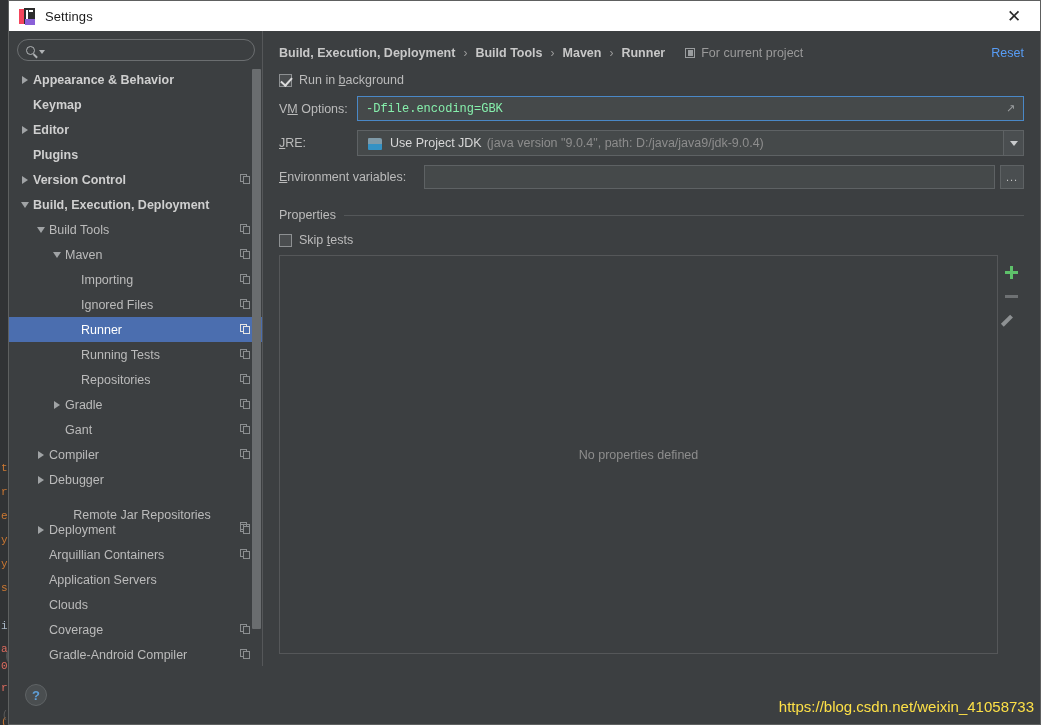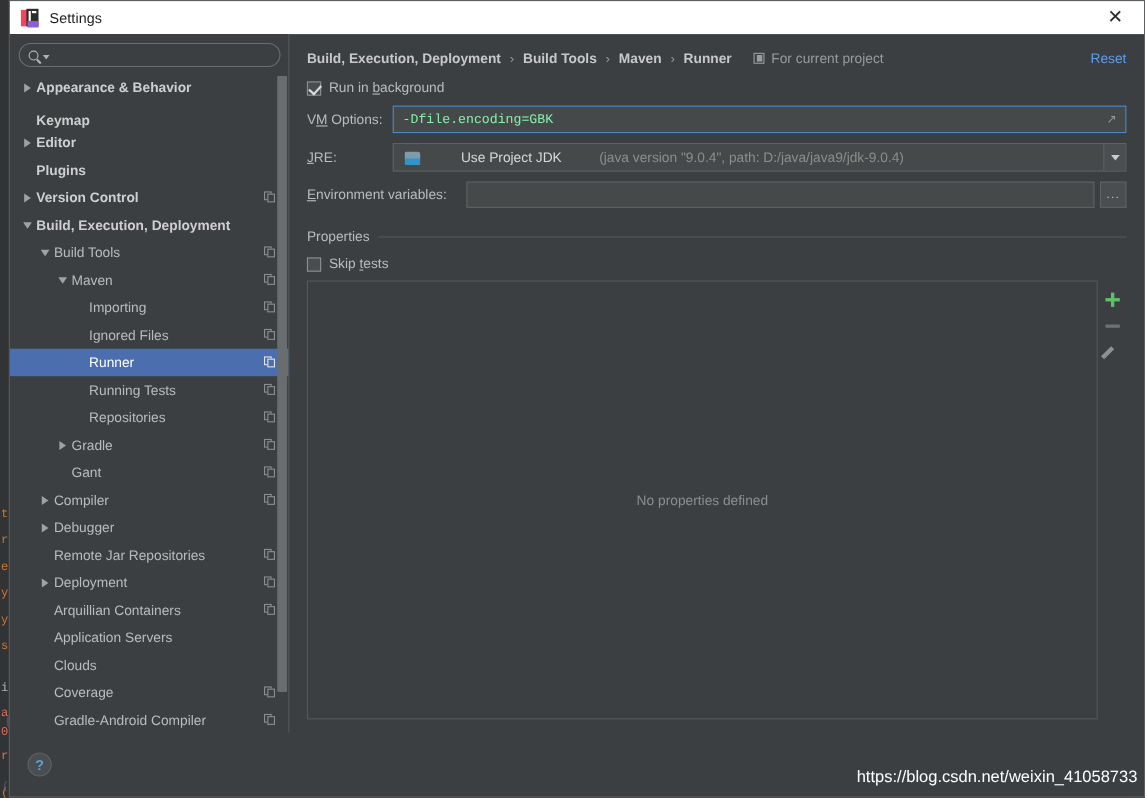--- a/index.html
+++ b/index.html
@@ -200,21 +200,21 @@
   .expand-ico {
     position: absolute; right: 6px; top: 6px; width: 11px; height: 11px;
     color: #9a9d9f; font-size: 11px; line-height: 11px;
     font-family: "DejaVu Sans", sans-serif;
   }
 
   
   .jre-label { width: 78px; flex: 0 0 78px; }
   .combo {
     flex: 1 1 auto; height: 26px; background: #45494a; border: 1px solid #5e6264;
-    display: flex; align-items: center; padding-left: 10px; gap: 29px;
+    display: flex; align-items: center; padding-left: 10px;
   }
   .jdk-ico {
     width: 15px; height: 13px; position: relative; margin-right: 7px; flex: 0 0 15px;
   }
   .jdk-ico b {
     position: absolute; left: 0; top: 1px; width: 14px; height: 7px;
     background: #7f9aa8; border-radius: 1px 2px 0 0;
   }
   .jdk-ico i {
     position: absolute; left: 0; bottom: 0; width: 14px; height: 6px;
@@ -297,21 +297,21 @@
   .btn {
     min-width: 68px; height: 26px; border: 1px solid #5e6264; background: #4a4e50;
     color: #d6d6d6; font-size: 12.5px; display: flex; align-items: center;
     justify-content: center; margin-left: 8px; border-radius: 2px;
   }
   .btn.primary { background: #365880; border-color: #4a6f96; color: #ffffff; font-weight: bold; }
   .btn.disabledish { color: #bdbdbd; }
 
   .watermark {
     position: absolute; right: 6px; bottom: 9px;
-    font-size: 15px; color: #ffffff; white-space: nowrap;
+    font-size: 15px; color: #fde047; white-space: nowrap;
     font-family: "Liberation Sans", sans-serif;
   }
 </style>
 </head>
 <body>
 
 <div id="ide-backdrop">
   <div class="ide-gutter"></div>
   <div id="backdrop-frags">
       <div class="ide-frag" style="top: 462px;">tr</div>
@@ -364,21 +364,21 @@
       </div>
 
       <div class="tree-scroll">
         <div class="tree" id="settings-tree">
             <div class="tree-row bold" style="padding-left: 8px;">
               <span class="tw">
                 <span class="arrow-r"></span>
               </span>
               <span class="tree-label">Appearance &amp; Behavior</span>
             </div>
-            <div class="tree-row bold" style="padding-left: 8px; align-items: flex-end;">
+            <div class="tree-row bold" style="padding-left: 8px;">
               <span class="tw"></span>
               <span class="tree-label">Keymap</span>
             </div>
             <div class="tree-row bold" style="padding-left: 8px;">
               <span class="tw">
                 <span class="arrow-r"></span>
               </span>
               <span class="tree-label">Editor</span>
             </div>
             <div class="tree-row bold" style="padding-left: 8px;">
@@ -488,21 +488,21 @@
                 <b></b>
                 <i></i>
               </span>
             </div>
             <div class="tree-row" style="padding-left: 24px;">
               <span class="tw">
                 <span class="arrow-r"></span>
               </span>
               <span class="tree-label">Debugger</span>
             </div>
-            <div class="tree-row" style="padding-left: 24px;">
+            <div class="tree-row" style="padding-left: 24px; flex-direction: column;">
               <span class="tw"></span>
               <span class="tree-label">Remote Jar Repositories</span>
               <span class="copy-ico">
                 <b></b>
                 <i></i>
               </span>
             </div>
             <div class="tree-row" style="padding-left: 24px;">
               <span class="tw">
                 <span class="arrow-r"></span>

